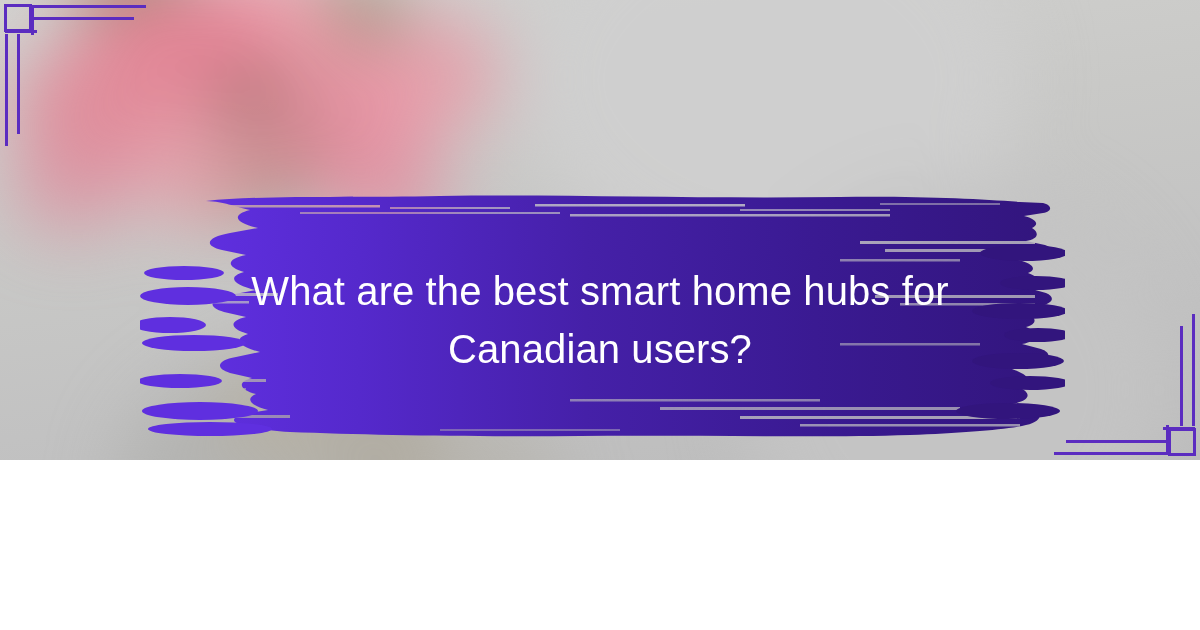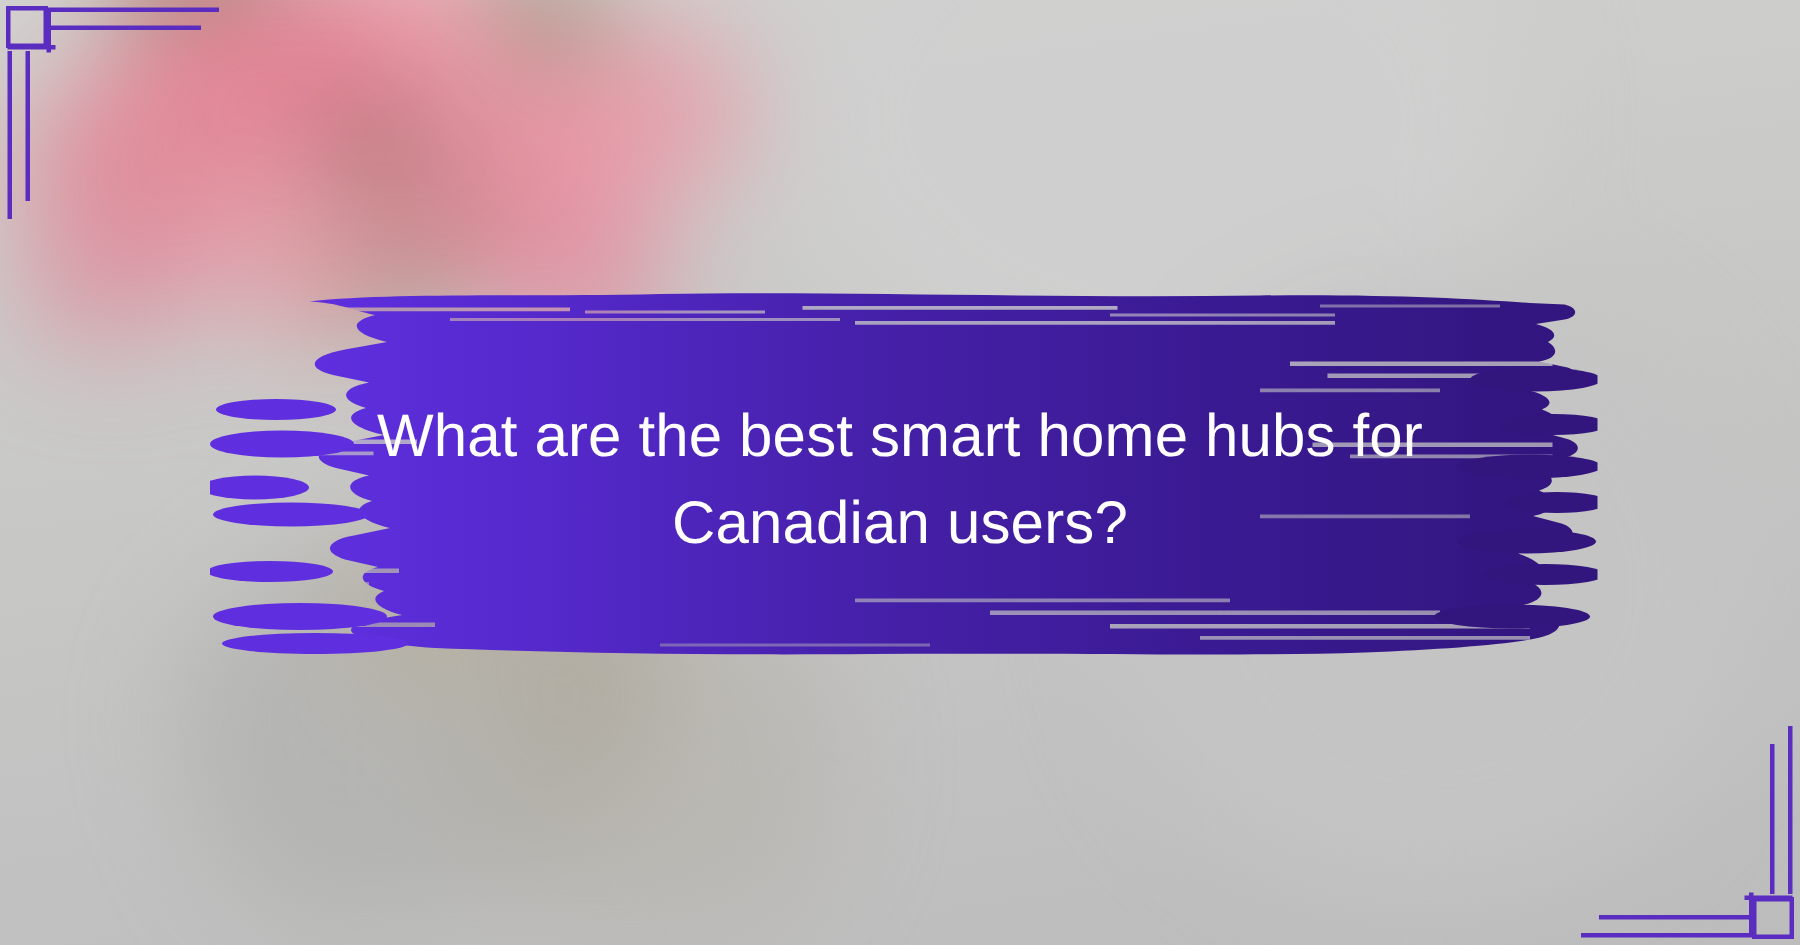--- a/index.html
+++ b/index.html
@@ -4,21 +4,21 @@
 <title>Question Banner</title>
 <style>
   html, body {
     margin: 0;
     padding: 0;
     background: #ffffff;
   }
   #stage {
     position: relative;
     width: 1200px;
-    height: 630px;
+    height: 460px;
     overflow: hidden;
     font-family: "Liberation Sans", "DejaVu Sans", sans-serif;
     background: #c3c3c3;
   }
 
   
   .bg-base {
     position: absolute;
     inset: 0;
     background:

